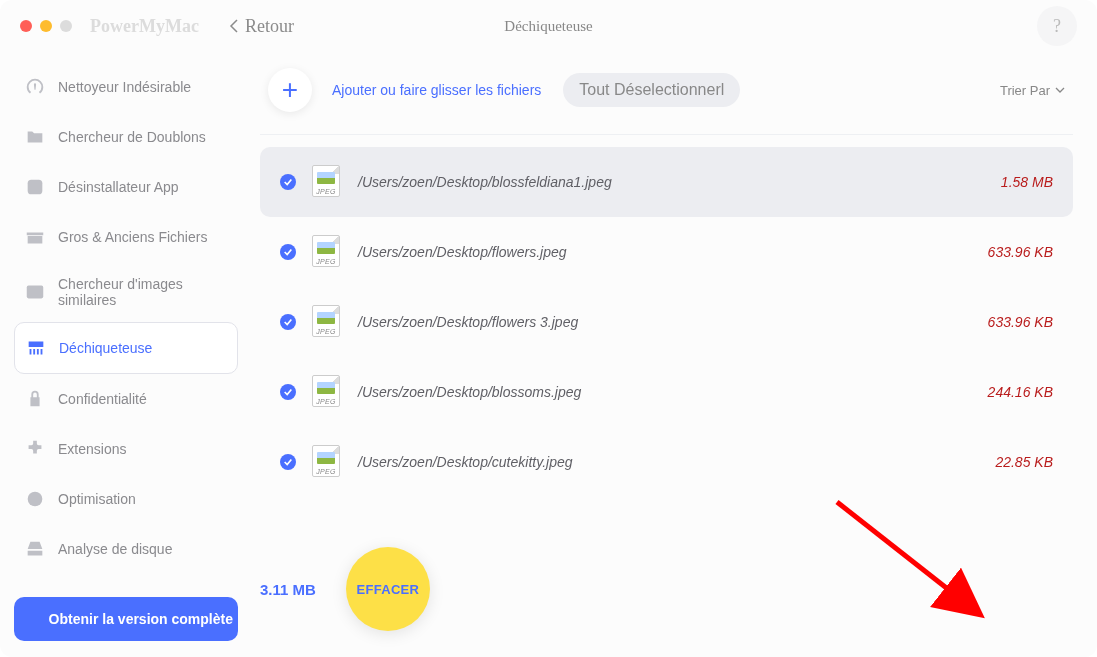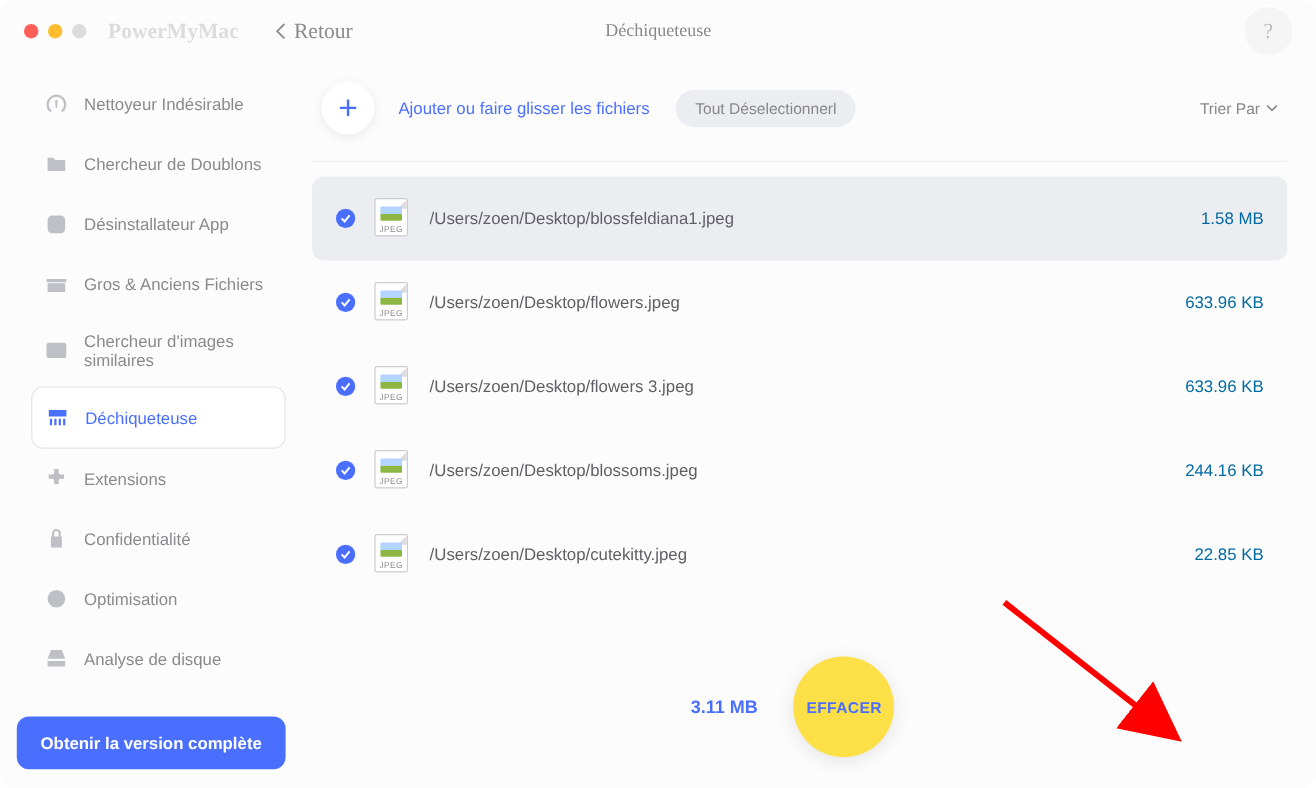--- a/index.html
+++ b/index.html
@@ -71,21 +71,21 @@
       flex: 1;
       display: flex;
       overflow: hidden;
     }
     .sidebar {
       width: 252px;
       padding: 10px 0 16px 0;
       display: flex;
       flex-direction: column;
     }
-    .side-list { flex: 1; padding: 0 14px; margin-left: 12px; }
+    .side-list { flex: 1; padding: 0 14px; }
     .side-item {
       display: flex;
       align-items: center;
       gap: 12px;
       padding: 14px 10px;
       border-radius: 10px;
       color: #8a8a8e;
       font-size: 14px;
       cursor: pointer;
     }
@@ -101,22 +101,22 @@
       align-items: center;
       justify-content: center;
     }
     .side-item .icon svg { width: 22px; height: 22px; fill: #bfc0c6; }
     .side-item.active .icon svg { fill: #4a6fff; }
     .full-version {
       margin: 10px 14px 0 14px;
       background: #4a6fff;
       color: #fff;
       border-radius: 10px;
-      padding: 14px 16px;
-      text-align: center;
+      padding: 14px 5px;
+      text-align: right;
       font-size: 14px;
       font-weight: 600;
       cursor: pointer;
     }
     .main {
       flex: 1;
       padding: 10px 24px 16px 8px;
       display: flex;
       flex-direction: column;
       position: relative;
@@ -142,21 +142,21 @@
     }
     .add-label {
       margin-left: 20px;
       color: #4a6fff;
       font-size: 14px;
     }
     .deselect-btn {
       margin-left: 22px;
       background: #ecedf1;
       color: #888;
-      font-size: 13px;
+      font-size: 16px;
       padding: 8px 16px;
       border-radius: 18px;
       cursor: pointer;
     }
     .sort-btn {
       margin-left: auto;
       color: #888;
       font-size: 13px;
       display: flex;
       align-items: center;
@@ -167,20 +167,21 @@
       flex: 1;
       overflow-y: auto;
       padding-top: 12px;
     }
     .file-row {
       display: flex;
       align-items: center;
       padding: 18px 20px;
       border-radius: 10px;
       gap: 16px;
+      font-style: italic;
     }
     .file-row.highlighted { background: #ecedf1; }
     .check {
       width: 16px; height: 16px;
       border-radius: 50%;
       background: #4a6fff;
       display: flex;
       align-items: center;
       justify-content: center;
     }
@@ -218,27 +219,27 @@
       font-size: 7px;
       color: #888;
       letter-spacing: 0.3px;
     }
     .file-path {
       color: #5f5f65;
       font-size: 14px;
     }
     .file-size {
       margin-left: auto;
-      color: #0369a1;
+      color: #b91c1c;
       font-size: 14px;
     }
     .footer {
       display: flex;
       align-items: center;
-      justify-content: center;
+      justify-content: flex-start;
       padding: 20px 12px 10px 0;
       gap: 30px;
     }
     .total-size {
       color: #4a6fff;
       font-weight: 600;
       font-size: 15px;
     }
     .erase-btn {
       width: 84px; height: 84px;
@@ -340,33 +341,33 @@
               <svg viewBox="0 0 24 24">
                 <path d="M4 5h16v6H4V5zm1 8h2v6H5v-6zm4 0h2v6H9v-6zm4 0h2v6h-2v-6zm4 0h2v6h-2v-6z"></path>
               </svg>
             </span>
           <span>Déchiqueteuse</span>
         </div>
 
         <div class="side-item">
           <span class="icon">
               <svg viewBox="0 0 24 24">
+                <path d="M8 10V7a4 4 0 0 1 8 0v3h1v10H7V10h1zm2 0h4V7a2 2 0 0 0-4 0v3z"></path>
+              </svg>
+            </span>
+          <span>Confidentialité</span>
+        </div>
+
+        <div class="side-item">
+          <span class="icon">
+              <svg viewBox="0 0 24 24">
                 <path d="M10 3h4v3a2 2 0 0 0 2 2h3v4h-3a2 2 0 0 0-2 2v3h-4v-3a2 2 0 0 0-2-2H5V8h3a2 2 0 0 0 2-2V3z"></path>
               </svg>
             </span>
           <span>Extensions</span>
-        </div>
-
-        <div class="side-item">
-          <span class="icon">
-              <svg viewBox="0 0 24 24">
-                <path d="M8 10V7a4 4 0 0 1 8 0v3h1v10H7V10h1zm2 0h4V7a2 2 0 0 0-4 0v3z"></path>
-              </svg>
-            </span>
-          <span>Confidentialité</span>
         </div>
 
         <div class="side-item">
           <span class="icon">
               <svg viewBox="0 0 24 24">
                 <circle cx="12" cy="12" r="8"></circle>
               </svg>
             </span>
           <span>Optimisation</span>
         </div>

